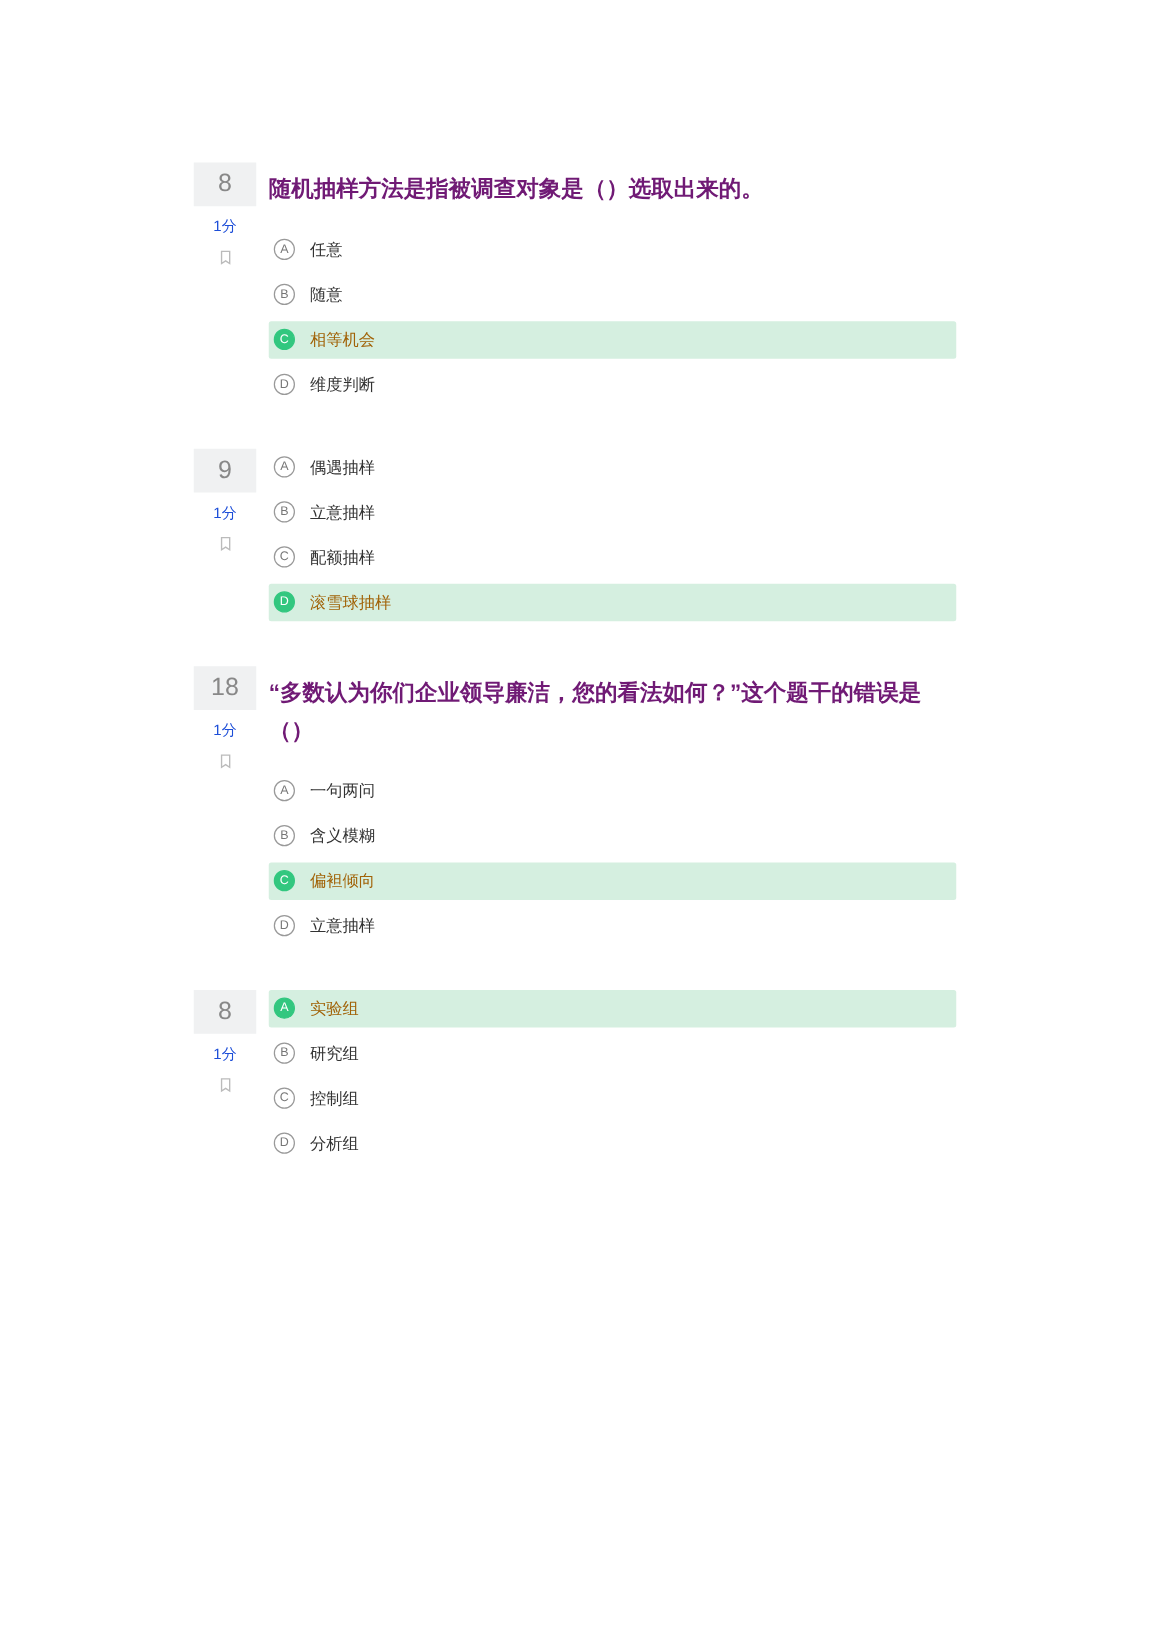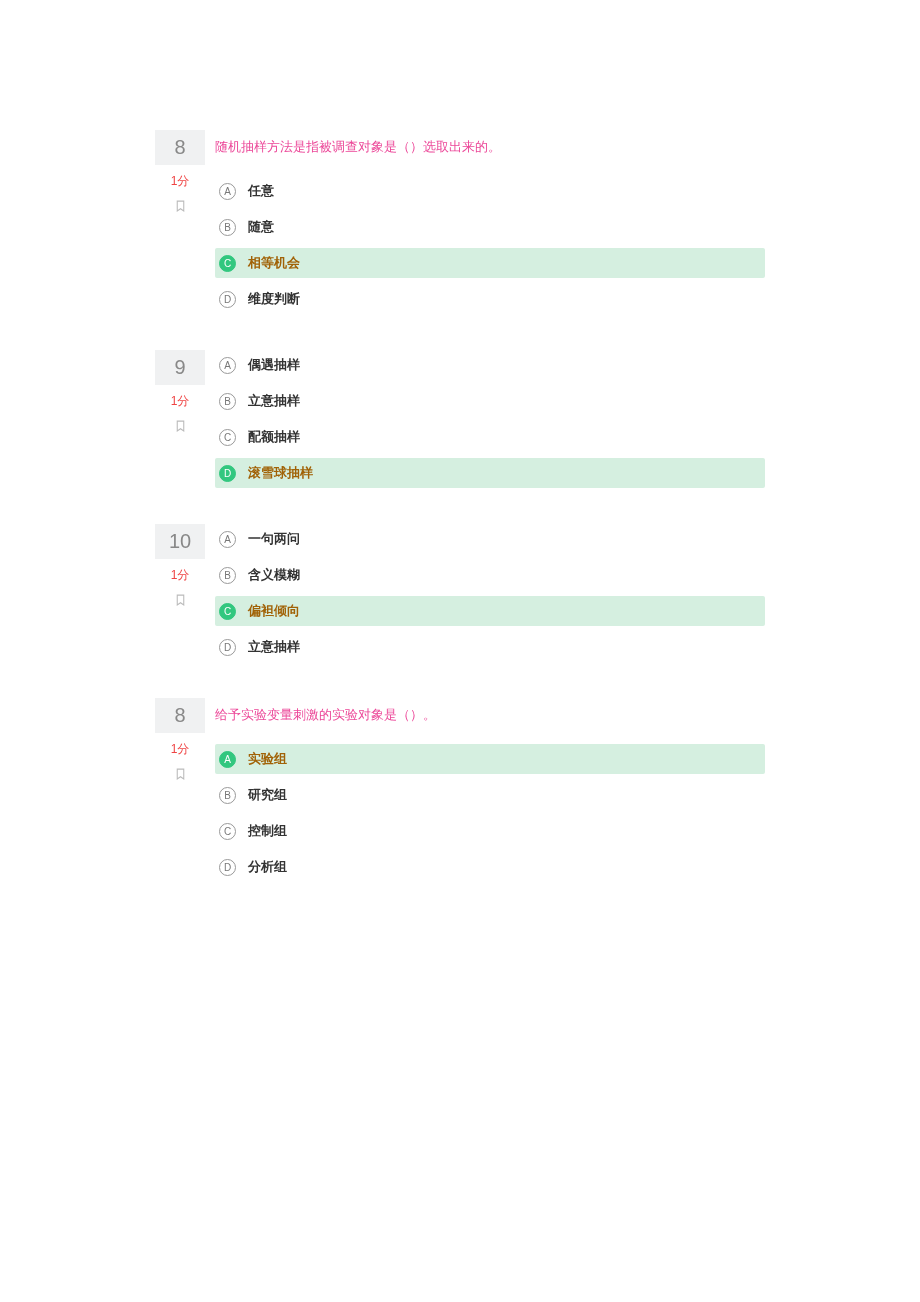--- a/index.html
+++ b/index.html
@@ -22,37 +22,37 @@
   }
   .q-number {
     background: #f0f1f2;
     color: #888;
     font-size: 20px;
     padding: 6px 0;
     margin-bottom: 8px;
     font-weight: 400;
   }
   .score {
-    color: #ef4444;
+    color: #1d4ed8;
     font-size: 12px;
     margin-bottom: 6px;
   }
   .bookmark-icon {
     display: inline-block;
     margin-top: 2px;
   }
   .bookmark-icon svg { width: 13px; height: 16px; }
   .right-col {
     flex: 1;
     padding-left: 10px;
   }
   .question-text {
-    font-size: 13px;
-    font-weight: 400;
-    color: #ec4899;
+    font-size: 18px;
+    font-weight: 700;
+    color: #701a75;
     line-height: 1.7;
     margin-bottom: 18px;
     padding-top: 6px;
   }
   .option-row {
     display: flex;
     align-items: center;
     padding: 6px 4px;
     margin-bottom: 6px;
     border-radius: 2px;
@@ -74,21 +74,21 @@
     flex-shrink: 0;
     background: #fff;
   }
   .option-row.correct .option-letter {
     background: #32c77f;
     border-color: #32c77f;
     color: #fff;
   }
   .option-text {
     font-size: 13px;
-    font-weight: 700;
+    font-weight: 400;
     color: #333;
   }
   .option-row.correct .option-text {
     color: #a16207;
   }
 </style>
 </head>
 <body>
 
 <div id="quiz-container">
@@ -133,24 +133,25 @@
           <span class="option-letter">C</span>
           <span class="option-text">配额抽样</span>
         </div>
         <div class="option-row correct">
           <span class="option-letter">D</span>
           <span class="option-text">滚雪球抽样</span>
         </div>
       </div>
     </div>
     <div class="question-block">
-      <div class="left-col"><div class="q-number">10</div><div class="score">1分</div><span class="bookmark-icon"><svg viewBox="0 0 24 24" fill="none" stroke="#bbb" stroke-width="2">
+      <div class="left-col"><div class="q-number">18</div><div class="score">1分</div><span class="bookmark-icon"><svg viewBox="0 0 24 24" fill="none" stroke="#bbb" stroke-width="2">
             <path d="M6 3h12v18l-6-4-6 4V3z"></path>
           </svg></span></div>
       <div class="right-col">
+        <div class="question-text">“多数认为你们企业领导廉洁，您的看法如何？”这个题干的错误是（）</div>
         <div class="option-row">
           <span class="option-letter">A</span>
           <span class="option-text">一句两问</span>
         </div>
         <div class="option-row">
           <span class="option-letter">B</span>
           <span class="option-text">含义模糊</span>
         </div>
         <div class="option-row correct">
           <span class="option-letter">C</span>
@@ -160,21 +161,20 @@
           <span class="option-letter">D</span>
           <span class="option-text">立意抽样</span>
         </div>
       </div>
     </div>
     <div class="question-block">
       <div class="left-col"><div class="q-number">8</div><div class="score">1分</div><span class="bookmark-icon"><svg viewBox="0 0 24 24" fill="none" stroke="#bbb" stroke-width="2">
             <path d="M6 3h12v18l-6-4-6 4V3z"></path>
           </svg></span></div>
       <div class="right-col">
-        <div class="question-text">给予实验变量刺激的实验对象是（）。</div>
         <div class="option-row correct">
           <span class="option-letter">A</span>
           <span class="option-text">实验组</span>
         </div>
         <div class="option-row">
           <span class="option-letter">B</span>
           <span class="option-text">研究组</span>
         </div>
         <div class="option-row">
           <span class="option-letter">C</span>

